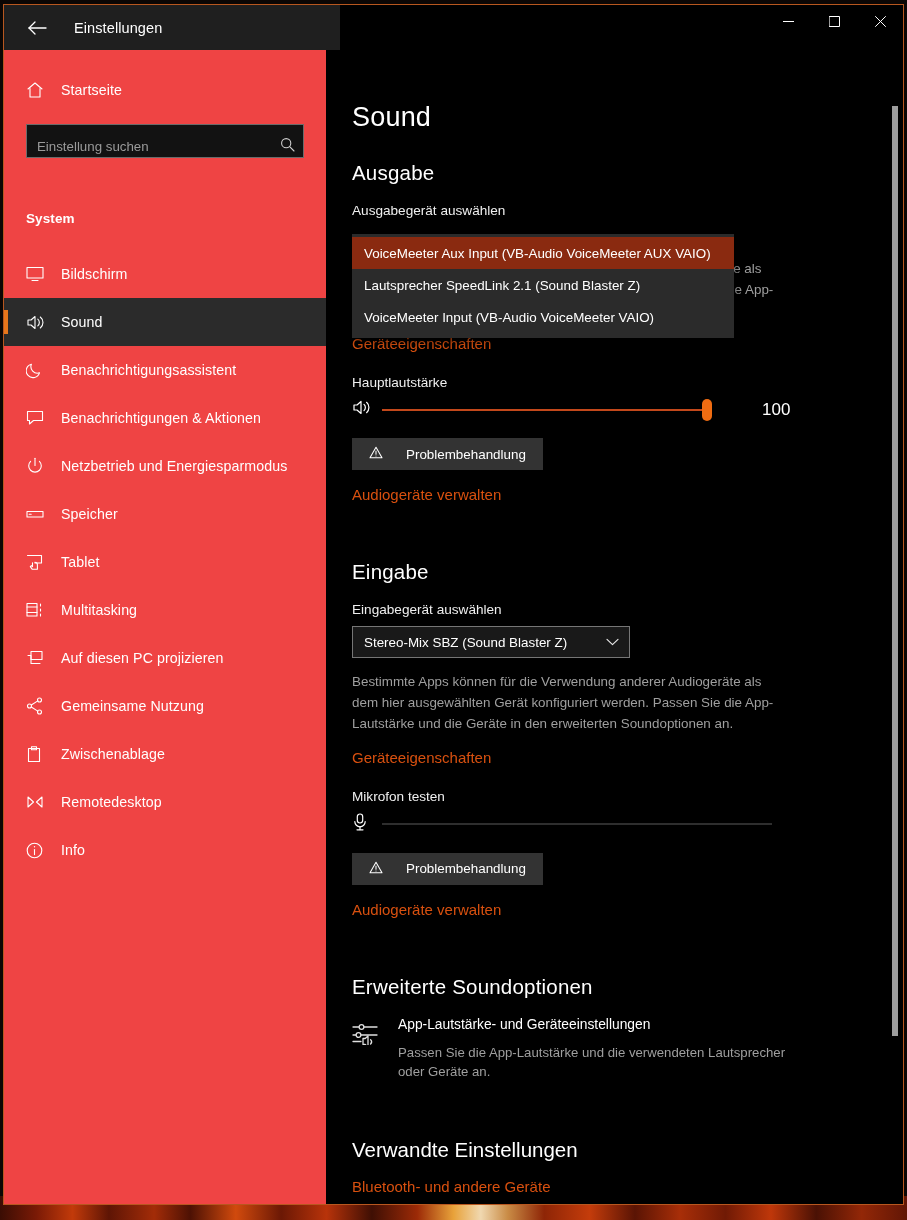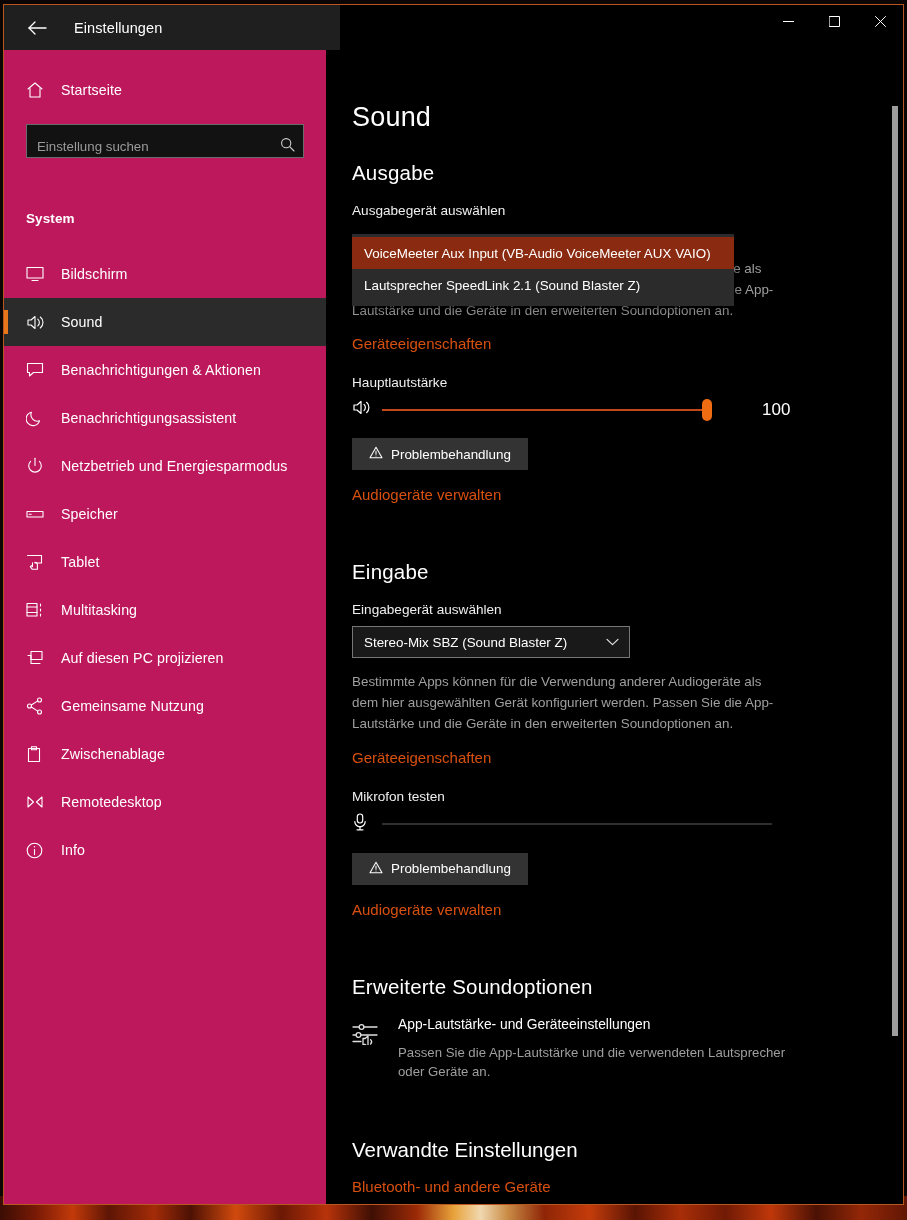--- a/index.html
+++ b/index.html
@@ -66,21 +66,21 @@
     color: #ffffff;
   }
   .win-btn svg { display: block; }
 
   
   #body { flex: 1; display: flex; min-height: 0; position: relative; }
 
   
   #sidebar {
     width: 322px; min-width: 322px;
-    background: #be185d;
+    background: #ef4444;
     padding-top: 16px;
     position: relative;
   }
   .nav-row {
     height: 48px; display: flex; align-items: center;
     padding-left: 22px; position: relative; cursor: default;
   }
   .nav-row .ico {
     width: 30px; min-width: 30px; display: flex; align-items: center;
     justify-content: flex-start; color: #ffffff;
@@ -177,21 +177,21 @@
   }
   .vol-num { color: #ffffff; font-size: 17px; margin-left: 50px; }
 
   
   .mic-row { display: flex; align-items: center; margin-bottom: 18px; }
   .mic-ico { width: 30px; color: #ffffff; font-size: 16px; }
   .mic-track { width: 390px; height: 2px; background: #2e2e2e; }
 
   
   .ts-btn {
-    display: inline-flex; align-items: center; gap: 8px;
+    display: inline-flex; align-items: center; gap: 23px;
     background: #333333; color: #ffffff; font-size: 13.4px;
     padding: 0 16px; height: 32px; border: 1px solid #333333;
     margin-bottom: 16px;
   }
   .ts-btn .warn { font-size: 13px; }
 
   .adv-row { display: flex; gap: 16px; align-items: flex-start; margin-top: 4px; }
   .adv-ico { width: 30px; min-width: 30px; color: #e0e0e0; padding-top: 4px; }
   .adv-title { color: #ffffff; font-size: 13.8px; margin-bottom: 11px; }
   .adv-sub { color: #9f9f9f; font-size: 13.2px; line-height: 1.5; max-width: 390px; }
@@ -294,34 +294,34 @@
             <path d="M2 6h3l4-3.5v12L5 11H2z"></path>
             <path d="M11.8 5.2a4.3 4.3 0 010 6.6"></path>
             <path d="M14.3 3a7 7 0 010 11"></path>
           </svg>
         </span>
         <span class="lbl">Sound</span>
       </div>
 
       <div class="nav-row">
         <span class="ico">
+          <svg width="18" height="18" viewBox="0 0 18 18" fill="none" stroke="#fff" stroke-width="1.1">
+            <path d="M13.5 11.8A6.5 6.5 0 015.4 3.2a6.8 6.8 0 108.1 8.6z"></path>
+          </svg>
+        </span>
+        <span class="lbl">Benachrichtigungsassistent</span>
+      </div>
+
+      <div class="nav-row">
+        <span class="ico">
           <svg width="18" height="16" viewBox="0 0 18 16" fill="none" stroke="#fff" stroke-width="1.1">
             <path d="M1.5 1.5h15v9h-9l-4 3.5V10.5h-2z"></path>
           </svg>
         </span>
         <span class="lbl">Benachrichtigungen &amp; Aktionen</span>
-      </div>
-
-      <div class="nav-row">
-        <span class="ico">
-          <svg width="18" height="18" viewBox="0 0 18 18" fill="none" stroke="#fff" stroke-width="1.1">
-            <path d="M13.5 11.8A6.5 6.5 0 015.4 3.2a6.8 6.8 0 108.1 8.6z"></path>
-          </svg>
-        </span>
-        <span class="lbl">Benachrichtigungsassistent</span>
       </div>
 
       <div class="nav-row">
         <span class="ico">
           <svg width="18" height="18" viewBox="0 0 18 18" fill="none" stroke="#fff" stroke-width="1.1">
             <path d="M4.6 4.3a6.3 6.3 0 108.8 0"></path>
               <path d="M9 1.3v7.2"></path>
           </svg>
         </span>
         <span class="lbl">Netzbetrieb und Energiesparmodus</span>
@@ -534,16 +534,17 @@
       </div>
 
       <div id="scrollbar">
         <div class="sb-thumb"></div>
       </div>
     </div>
 
     <div class="dropdown-open">
       <div class="dd-item highlight">VoiceMeeter Aux Input (VB-Audio VoiceMeeter AUX VAIO)</div>
       <div class="dd-item">Lautsprecher SpeedLink 2.1 (Sound Blaster Z)</div>
+      <div class="dd-item">VoiceMeeter Input (VB-Audio VoiceMeeter VAIO)</div>
     </div>
 
   </div>
 </div>
 
 </body></html>

